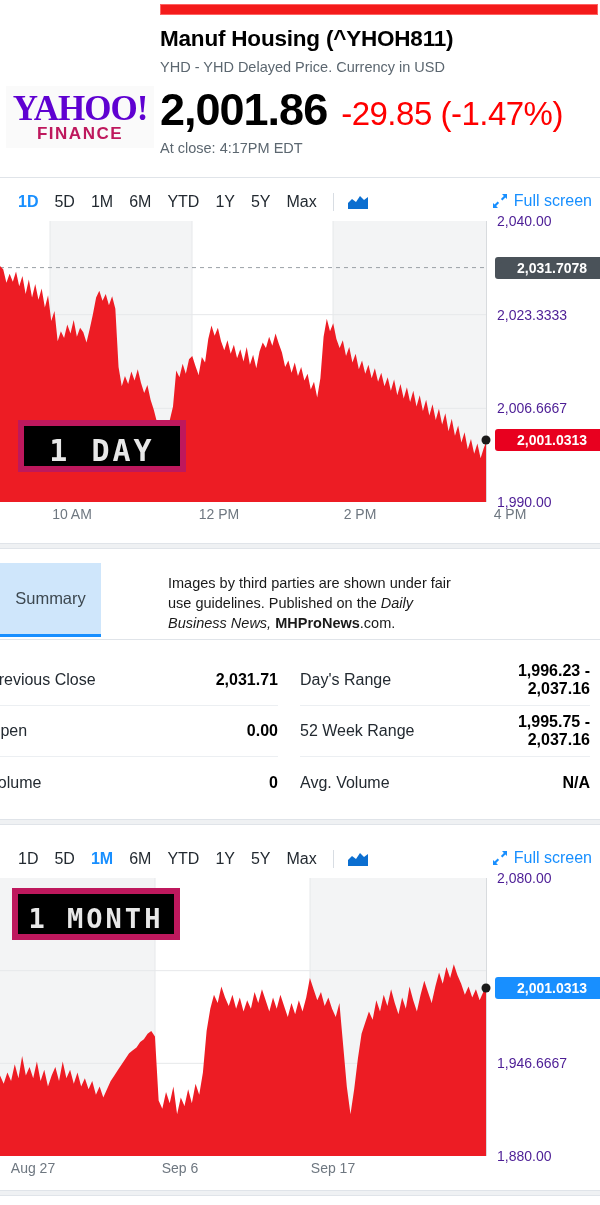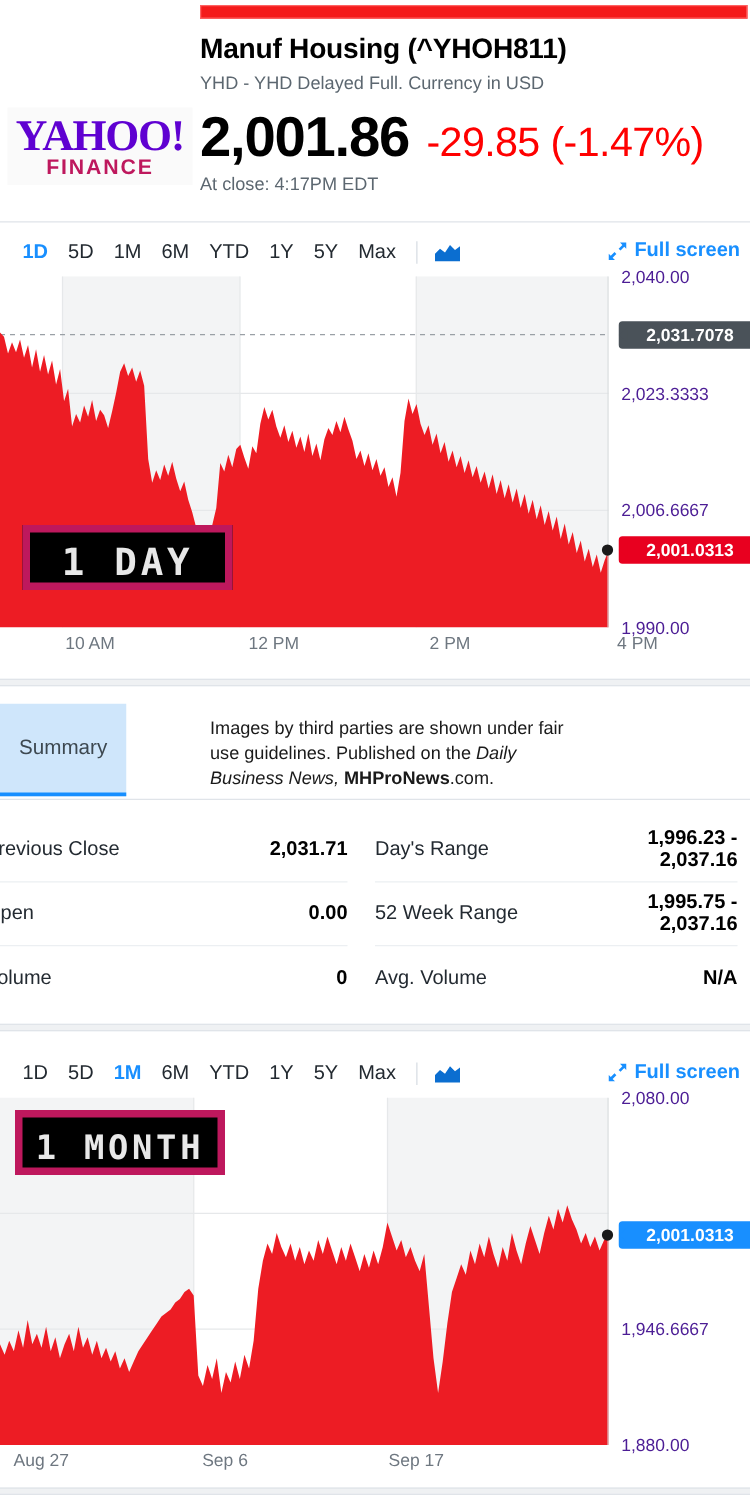--- a/index.html
+++ b/index.html
@@ -153,21 +153,20 @@
   .fullscreen-btn {
     position: absolute;
     right: 8px;
     top: 9px;
     display: flex;
     align-items: center;
     color: #188fff;
     font-size: 16px;
     cursor: pointer;
     white-space: nowrap;
-    font-weight: bold;
   }
   .fullscreen-btn .fs-ico { margin-right: 6px; display: flex; }
 
   .plot-wrap {
     position: relative;
     width: 600px;
   }
   .plot-area {
     position: absolute;
     left: 0; top: 0;
@@ -313,21 +312,21 @@
 <body>
 
 <div class="top-red-bar"></div>
 
 <div class="header">
   <div class="brand-logo">
     <span class="brand-yahoo">YAHOO!</span>
     <span class="brand-finance">FINANCE</span>
   </div>
   <div class="quote-title">Manuf Housing (^YHOH811)</div>
-  <div class="quote-sub">YHD - YHD Delayed Full. Currency in USD</div>
+  <div class="quote-sub">YHD - YHD Delayed Price. Currency in USD</div>
   <div class="price-row">
     <span class="price-main">2,001.86</span>
     <span class="price-change">-29.85 (-1.47%)</span>
   </div>
   <div class="quote-meta">At close: 4:17PM EDT</div>
 </div>
 
 <div class="hr" style="top:177px"></div>
 
 <div class="chart-module" id="chart-module-1" style="top:183px">

